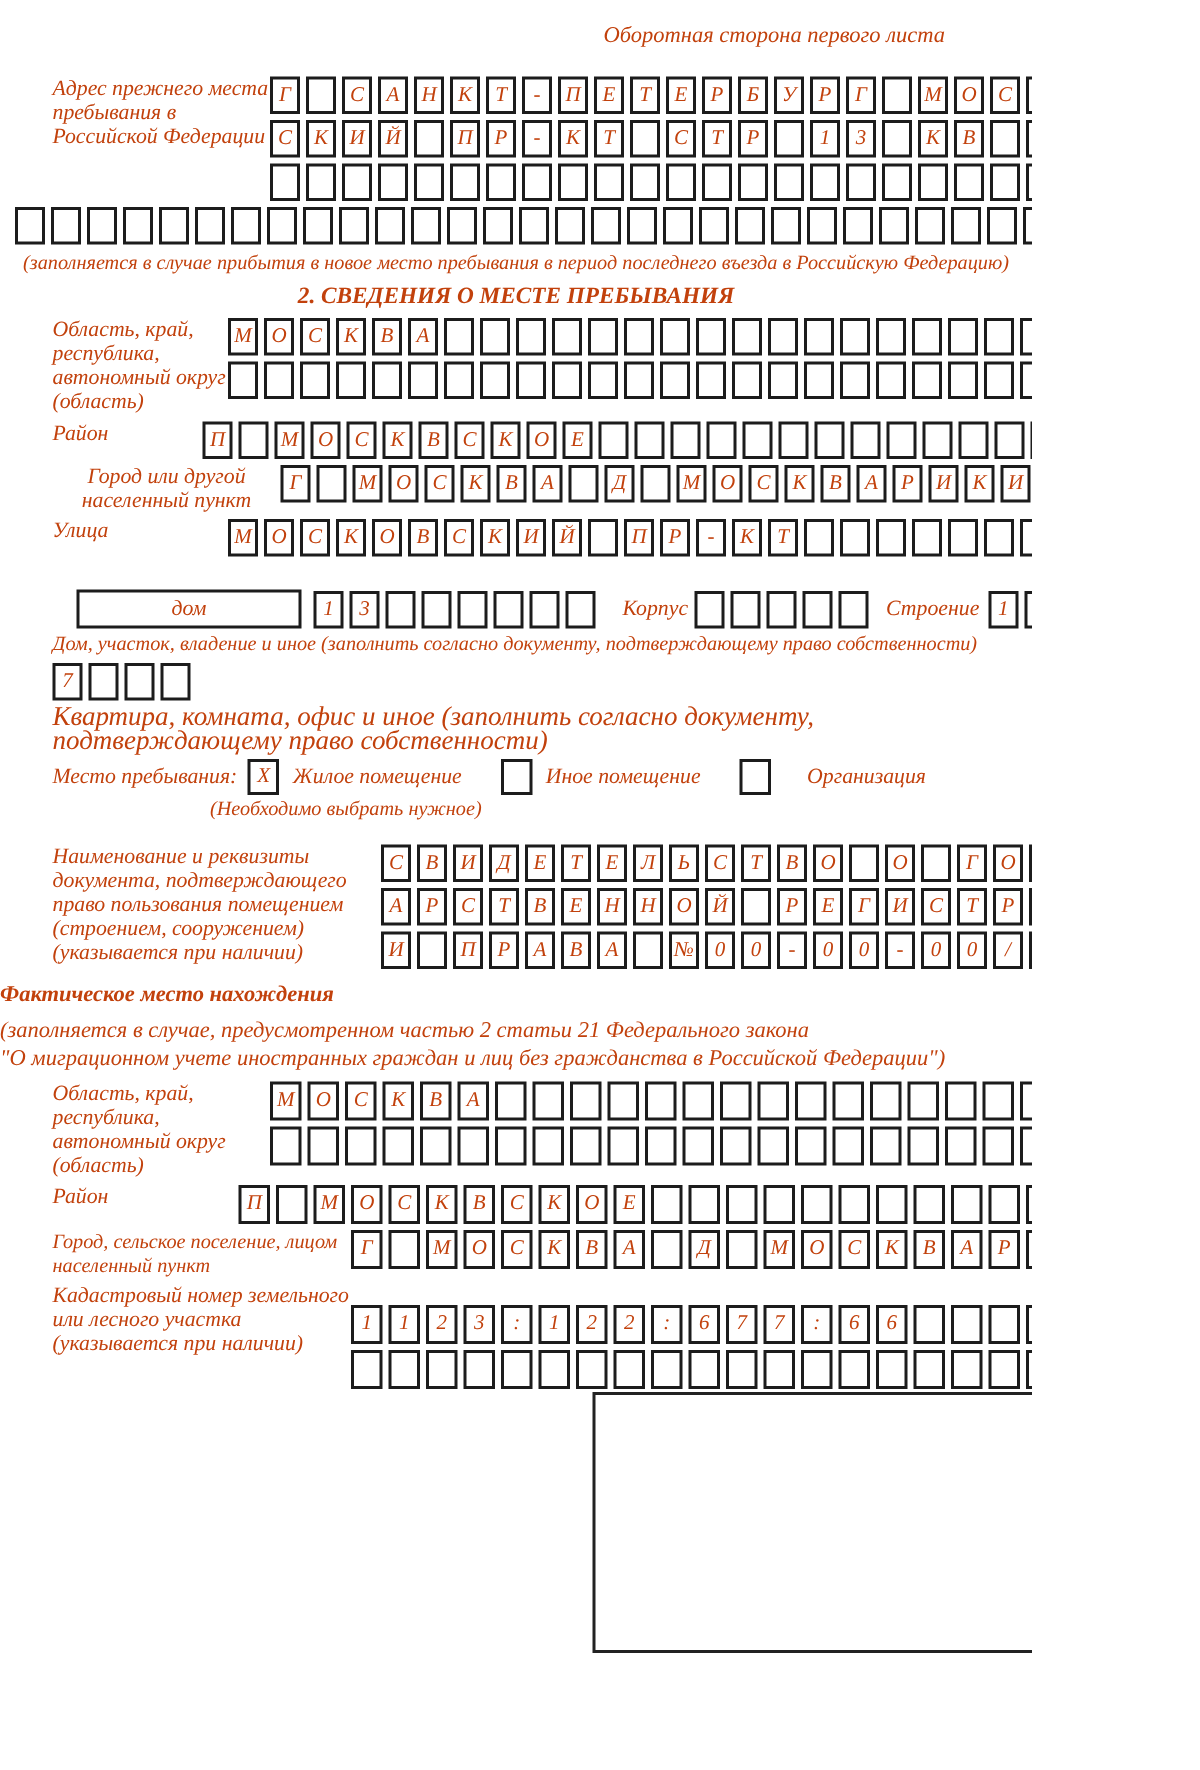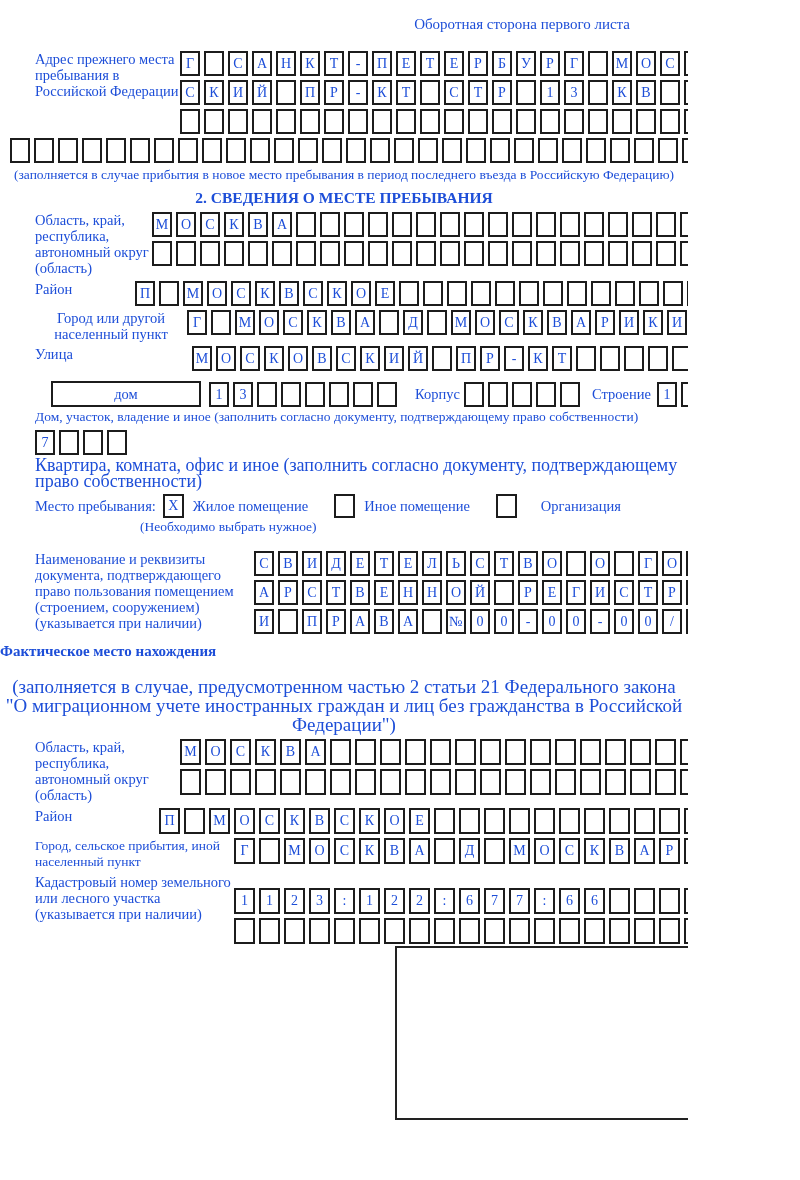--- a/index.html
+++ b/index.html
@@ -1,20 +1,21 @@
 <!DOCTYPE html>
 <html><head>
 <meta charset="utf-8">
 <style>
   html,body{margin:0;padding:0;background:#fff;}
   .page{
     width:688px;height:1180px;overflow:hidden;position:relative;
-    background:#fff;color:#1d4ed8;
+    background:#fff;color:#c2410c;
     font-family:"Liberation Serif","DejaVu Serif",serif;
     font-size:14.5px;
+    font-style:italic;
   }
   .hdr-note{padding:16px 58px 0 0;text-align:right;font-size:15px;}
   .frow{display:flex;align-items:flex-start;}
   .lbl{flex:0 0 auto;font-size:14.5px;line-height:16px;}
   .grid{display:flex;flex-direction:column;}
   .grid .cells{margin-bottom:4px;}
   .grid .cells:last-child{margin-bottom:0;}
   .cells{display:flex;flex-wrap:nowrap;}
   .cell{
     box-sizing:border-box;flex:0 0 auto;width:20px;height:25px;margin-right:4px;
@@ -32,21 +33,21 @@
     display:flex;align-items:center;justify-content:center;font-size:14.5px;flex:0 0 auto;
   }
   .inline-lbl{flex:0 0 auto;font-size:14.5px;line-height:26px;}
   .chk{
     box-sizing:border-box;flex:0 0 auto;width:21px;height:24px;border:2px solid #1c1c1c;
     display:flex;align-items:center;justify-content:center;font-size:14px;background:#fff;
   }
   .stay-row{display:flex;align-items:center;margin:5px 0 0 35px;}
   .stamp-box{box-sizing:border-box;margin:2px 0 0 395px;width:358px;height:174px;border:2px solid #222;background:#fff;}
   .stamp-cap{margin:6px 0 0 352px;width:430px;text-align:center;font-size:14px;line-height:18px;}
-  .fact-notes{margin-top:16px;text-align:center;font-size:19px;line-height:19px;}
+  .fact-notes{margin-top:5px;text-align:left;font-size:15px;line-height:19px;}
   .fact-title{margin-top:8px;text-align:left;font-weight:bold;font-size:15px;line-height:19px;}
 </style>
 </head>
 <body>
 
 <div class="page">
 
   <div class="hdr-note">Оборотная сторона первого листа</div>
 
   <div class="frow ml" style="margin-top:18px;">
@@ -284,21 +285,21 @@
         <span class="cell">Р</span>
         <span class="cell">И</span>
         <span class="cell">К</span>
         <span class="cell">И</span>
         <span class="cell"></span>
         <span class="cell"></span>
         <span class="cell"></span>
       </div>
   </div>
 
-  <div class="frow ml" style="margin-top:4px;gap:40px;">
+  <div class="frow ml" style="margin-top:4px;">
     <div class="lbl" style="width:117px;">Улица</div>
     <div class="cells">
         <span class="cell">М</span>
         <span class="cell">О</span>
         <span class="cell">С</span>
         <span class="cell">К</span>
         <span class="cell">О</span>
         <span class="cell">В</span>
         <span class="cell">С</span>
         <span class="cell">К</span>
@@ -315,21 +316,21 @@
         <span class="cell"></span>
         <span class="cell"></span>
         <span class="cell"></span>
         <span class="cell"></span>
         <span class="cell"></span>
         <span class="cell"></span>
         <span class="cell"></span>
       </div>
   </div>
 
-  <div class="frow ml" style="margin-top:10px;padding-left:16px;">
+  <div class="frow ml" style="margin-top:22px;padding-left:16px;">
     <div class="big-box" style="width:150px;margin-right:8px;">дом</div>
     <div class="cells" style="margin-top:1px;">
         <span class="cell">1</span>
         <span class="cell">3</span>
         <span class="cell"></span>
         <span class="cell"></span>
         <span class="cell"></span>
         <span class="cell"></span>
         <span class="cell"></span>
         <span class="cell"></span>
@@ -533,21 +534,21 @@
         <span class="cell"></span>
         <span class="cell"></span>
         <span class="cell"></span>
         <span class="cell"></span>
         <span class="cell"></span>
         <span class="cell"></span>
       </div>
   </div>
 
   <div class="frow ml fact" style="margin-top:4px;">
-    <div class="lbl" style="width:199px;font-size:13.5px;">Город, сельское прибытия, иной населенный пункт</div>
+    <div class="lbl" style="width:199px;font-size:13.5px;">Город, сельское поселение, лицом населенный пункт</div>
     <div class="cells">
         <span class="cell">Г</span>
         <span class="cell"></span>
         <span class="cell">М</span>
         <span class="cell">О</span>
         <span class="cell">С</span>
         <span class="cell">К</span>
         <span class="cell">В</span>
         <span class="cell">А</span>
         <span class="cell"></span>

